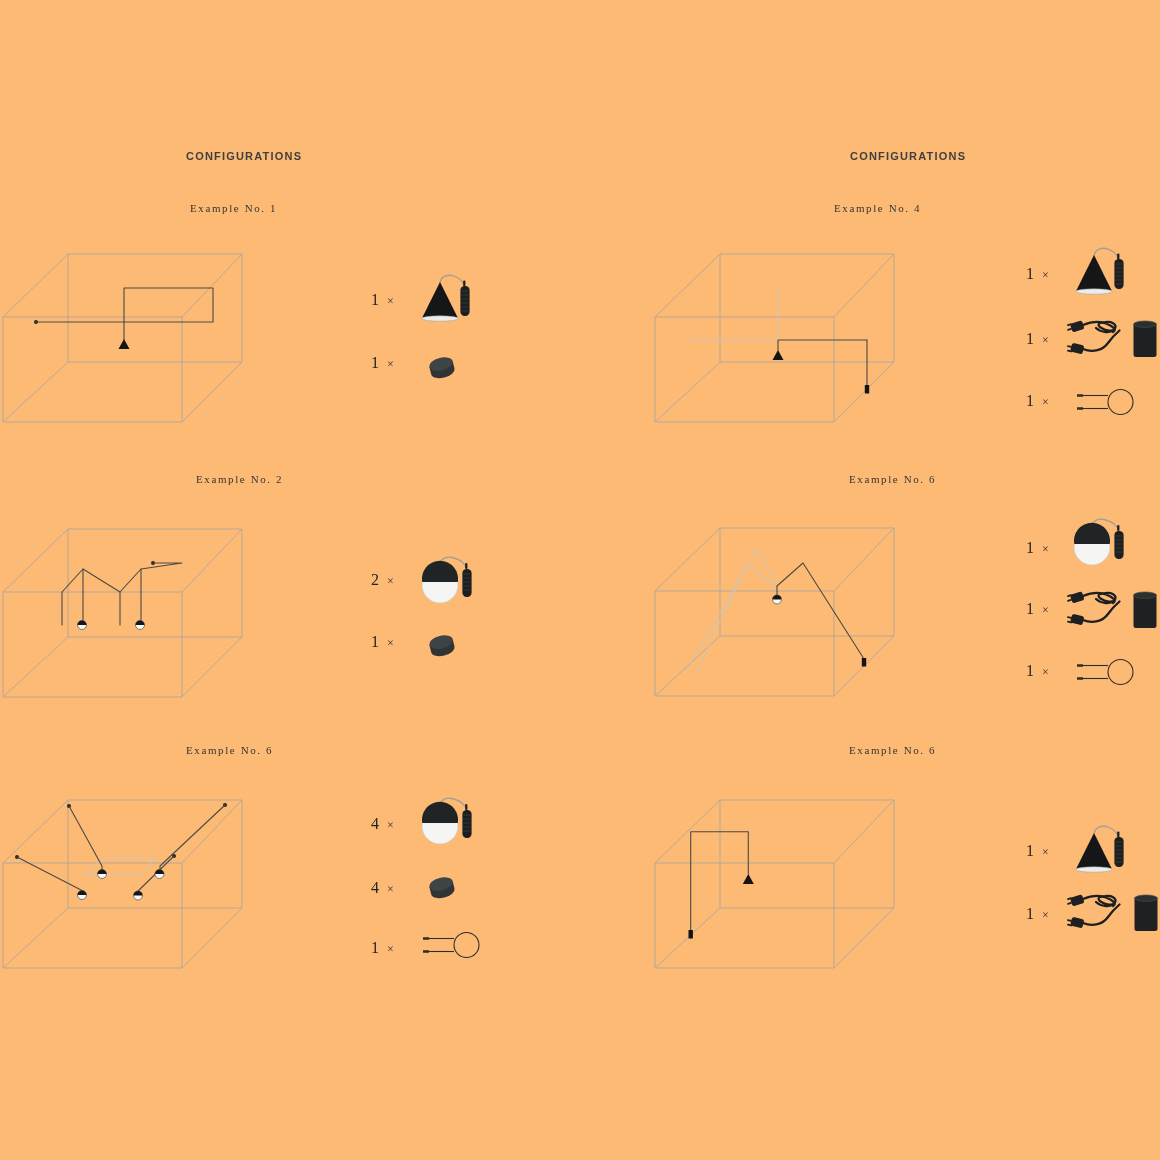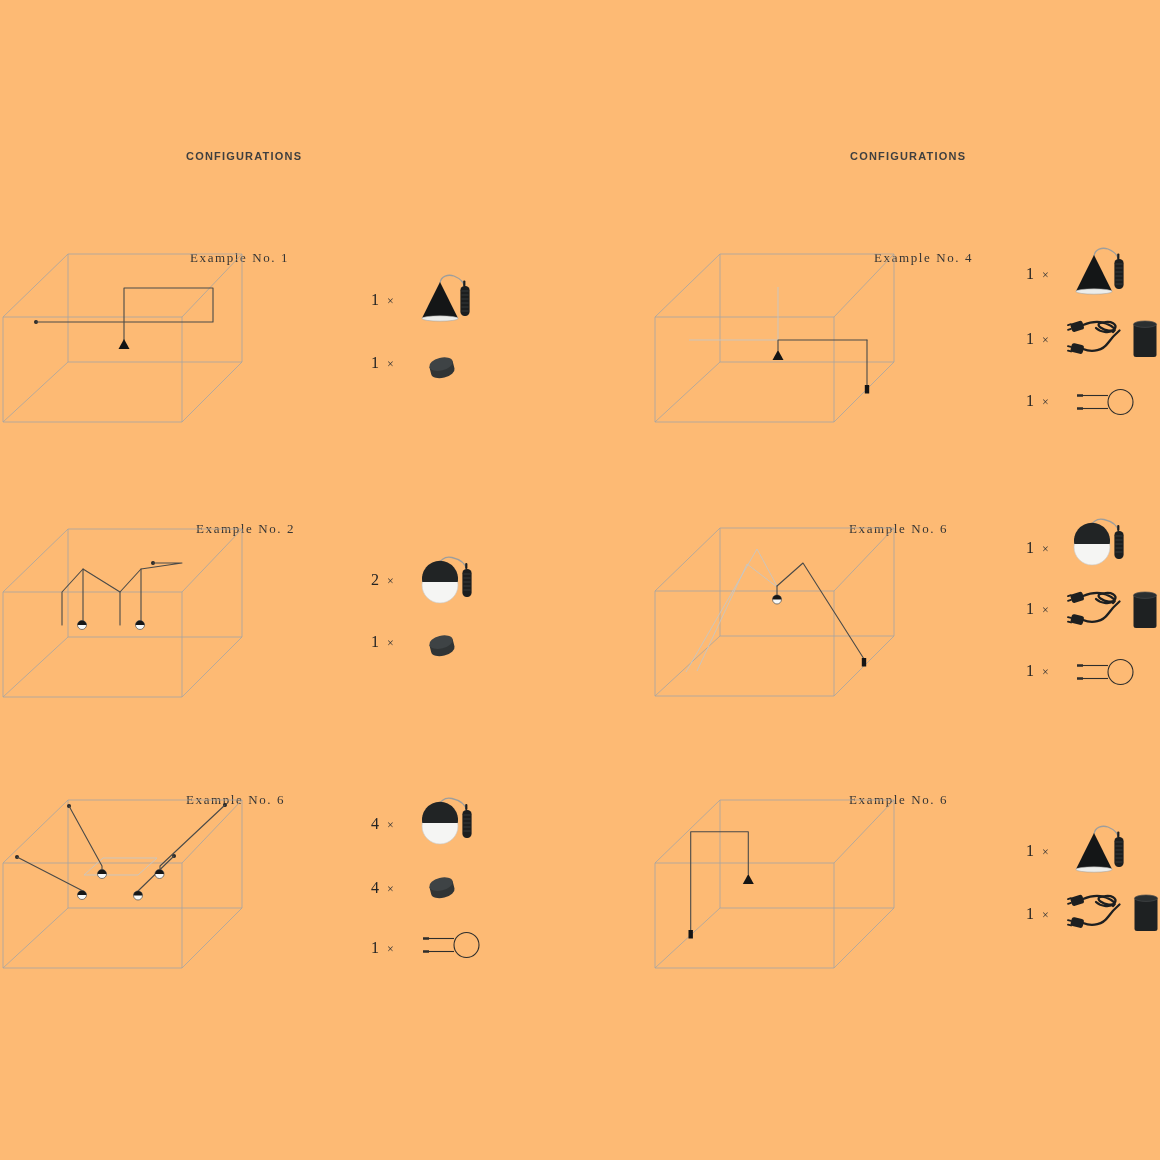--- a/index.html
+++ b/index.html
@@ -12,23 +12,22 @@
     color:#3a3a3a;
   }
   .config-header{
     position:absolute;
     font-family:"Liberation Sans","DejaVu Sans",sans-serif;
     font-size:11px;font-weight:700;letter-spacing:1.2px;
     color:#3f3f3f;
   }
   .ex-title{
     position:absolute;
-    font-size:13px;letter-spacing:1.6px;
+    font-size:11px;letter-spacing:1.6px;
     color:#353535;
-    margin-top:48px;
   }
   .qty{
     position:absolute;
     font-size:16px;color:#242424;letter-spacing:1px;
   }
   .qty .times{font-size:12px;margin-left:7px;color:#333;}
   .diagram,.icon{position:absolute;}
   .cable{stroke:#4a4a48;stroke-width:1.1;fill:none;stroke-linecap:round;stroke-linejoin:round;}
   .faint{stroke:#c6c6c4;stroke-width:0.9;fill:none;}
   .dot{fill:#262626;}
@@ -191,21 +190,21 @@
 
   <div class="qty" style="left:371px;top:939px">
     <span>1</span><span class="times">×</span>
   </div>
   <svg class="icon" style="left:420px;top:929px" width="66" height="32" viewBox="0 0 66 32">
       <use href="#sym-loop"></use>
     </svg>
 
   <div class="config-header" style="left:850px;top:150px">CONFIGURATIONS</div>
 
-  <div class="ex-title" style="left:874px;top:202px">Example No. 4</div>
+  <div class="ex-title" style="left:834px;top:202px">Example No. 4</div>
 
   <svg class="diagram" style="left:652px;top:250px" width="250" height="180" viewBox="0 0 250 180">
     <use href="#roombox"></use>
     <path class="faint" d="M126,37 V90 M37,90 H126"></path>
     <path class="cable" d="M215,90 H126 V100"></path>
     <path class="cable" d="M215,90 V135"></path>
     <use href="#sym-minitri" x="126" y="100"></use>
     <use href="#sym-miniplug" x="215" y="135"></use>
   </svg>
 

